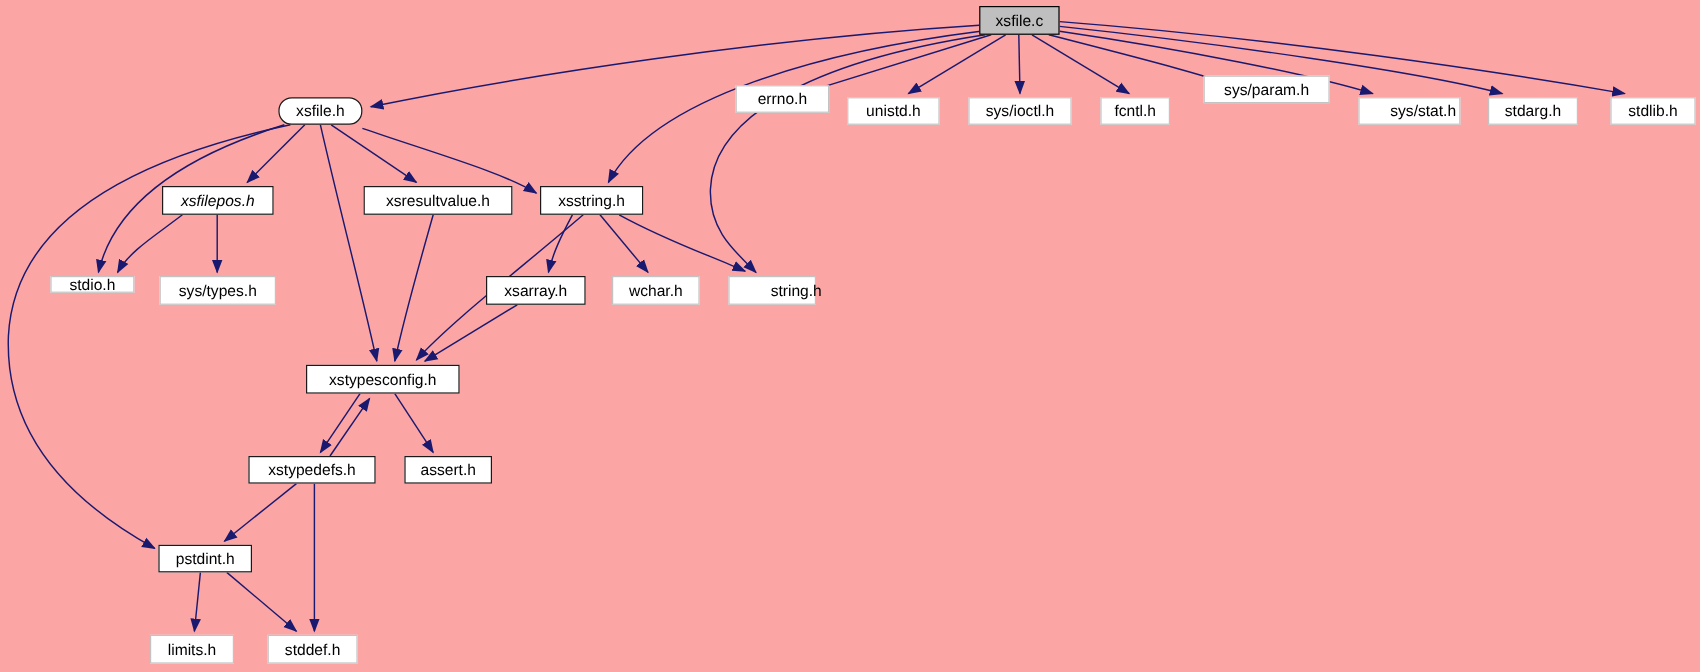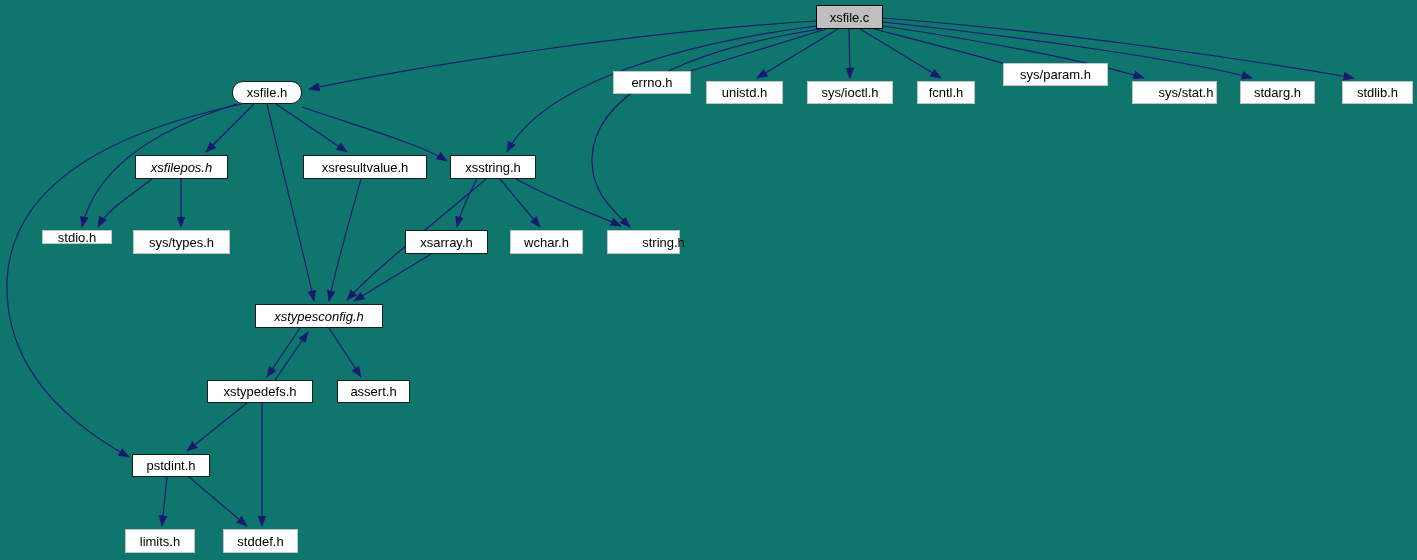--- a/index.html
+++ b/index.html
@@ -5,21 +5,21 @@
   html, body {
     margin: 0;
     padding: 0;
     background: #ffffff;
     font-family: "Liberation Sans", "DejaVu Sans", sans-serif;
   }
   .canvas {
     position: relative;
     width: 1417px;
     height: 560px;
-    background: #0f766e;
+    background: #fca5a5;
     overflow: hidden;
   }
   #edges {
     position: absolute;
     left: 0;
     top: 0;
     width: 1417px;
     height: 560px;
   }
   .node {
@@ -108,20 +108,20 @@
       <div class="node system" style="left: 1240px; top: 81px; width: 75px; height: 23px;">stdarg.h</div>
       <div class="node system" style="left: 1342px; top: 81px; width: 71px; height: 23px;">stdlib.h</div>
       <div class="node internal" style="left: 135px; top: 155px; width: 93px; height: 24px; font-style: italic;">xsfilepos.h</div>
       <div class="node internal" style="left: 303px; top: 155px; width: 124px; height: 24px;">xsresultvalue.h</div>
       <div class="node internal" style="left: 450px; top: 155px; width: 86px; height: 24px;">xsstring.h</div>
       <div class="node system" style="left: 42px; top: 230px; width: 70px; height: 14px;">stdio.h</div>
       <div class="node system" style="left: 133px; top: 230px; width: 97px; height: 24px;">sys/types.h</div>
       <div class="node internal" style="left: 405px; top: 230px; width: 83px; height: 24px;">xsarray.h</div>
       <div class="node system" style="left: 510px; top: 230px; width: 73px; height: 24px;">wchar.h</div>
       <div class="node system" style="left: 607px; top: 230px; width: 73px; height: 24px; padding-left: 40px;">string.h</div>
-      <div class="node internal" style="left: 255px; top: 304px; width: 128px; height: 24px; font-style: italic;">xstypesconfig.h</div>
+      <div class="node internal" style="left: 255px; top: 304px; width: 128px; height: 24px;">xstypesconfig.h</div>
       <div class="node internal" style="left: 207px; top: 380px; width: 106px; height: 23px;">xstypedefs.h</div>
       <div class="node internal" style="left: 337px; top: 380px; width: 73px; height: 23px;">assert.h</div>
       <div class="node internal" style="left: 132px; top: 454px; width: 78px; height: 23px;">pstdint.h</div>
       <div class="node system" style="left: 125px; top: 529px; width: 70px; height: 24px;">limits.h</div>
       <div class="node system" style="left: 223px; top: 529px; width: 75px; height: 24px;">stddef.h</div>
     </div>
 </div>
 
 </body></html>

